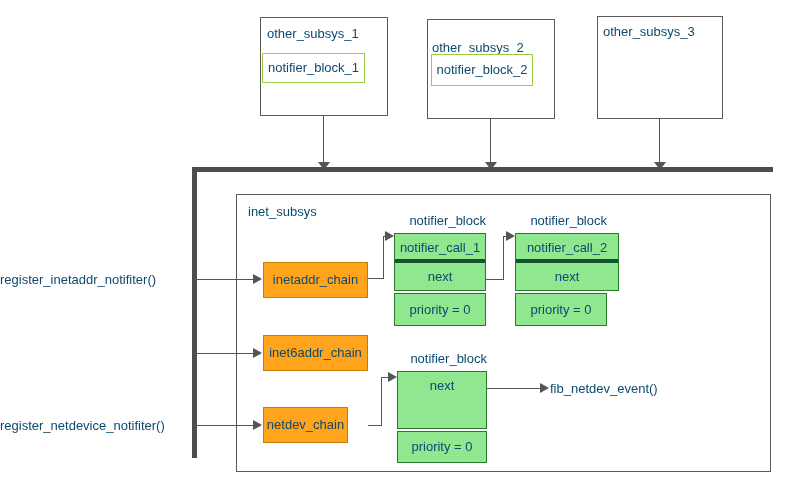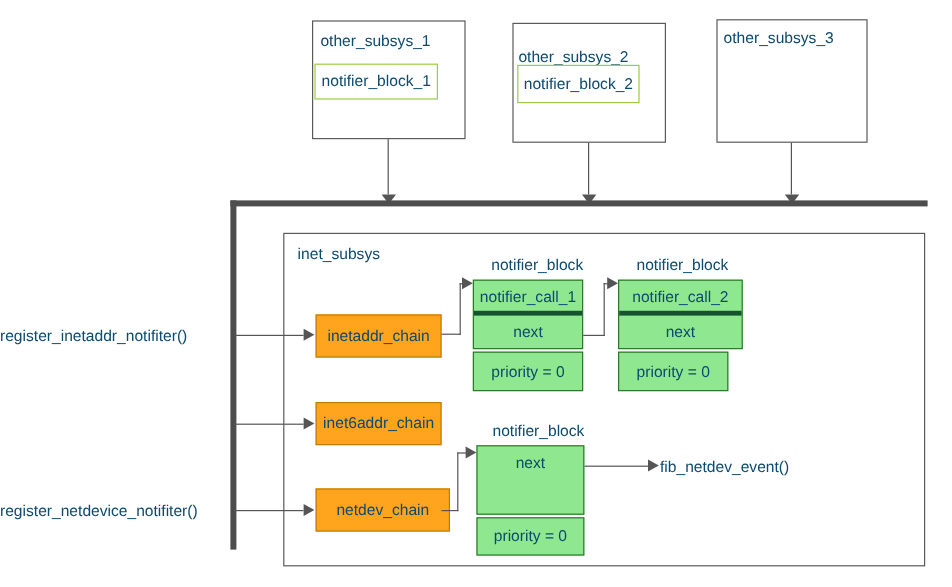--- a/index.html
+++ b/index.html
@@ -57,21 +57,21 @@
 
   <div class="hline" style="left:195px;top:279px;width:58px;"></div>
   <div class="arrow-r" style="left:253px;top:274px;"></div>
   <div class="hline" style="left:195px;top:353px;width:58px;"></div>
   <div class="arrow-r" style="left:253px;top:348px;"></div>
   <div class="hline" style="left:195px;top:425px;width:58px;"></div>
   <div class="arrow-r" style="left:253px;top:420px;"></div>
 
   <div class="chain" style="left:263px;top:262px;width:105px;height:36px;line-height:34px;">inetaddr_chain</div>
   <div class="chain" style="left:263px;top:335px;width:105px;height:36px;line-height:34px;">inet6addr_chain</div>
-  <div class="chain" style="left:263px;top:407px;width:112px;height:36px;line-height:34px;">netdev_chain</div>
+  <div class="chain" style="left:263px;top:407px;width:85px;height:36px;line-height:34px;">netdev_chain</div>
 
   <div class="hline" style="left:368px;top:278px;width:16px;"></div>
   <div class="vline" style="left:383px;top:236px;height:43px;"></div>
   <div class="hline" style="left:383px;top:236px;width:4px;"></div>
   <div class="arrow-r" style="left:385px;top:231px;"></div>
 
   <div class="gtitle" style="left:394px;top:213px;width:92px;">notifier_block</div>
   <div class="gcell" style="left:394px;top:233px;width:92px;height:58px;">
     <div class="grow1">notifier_call_1</div>
     <div class="grow2">next</div>

